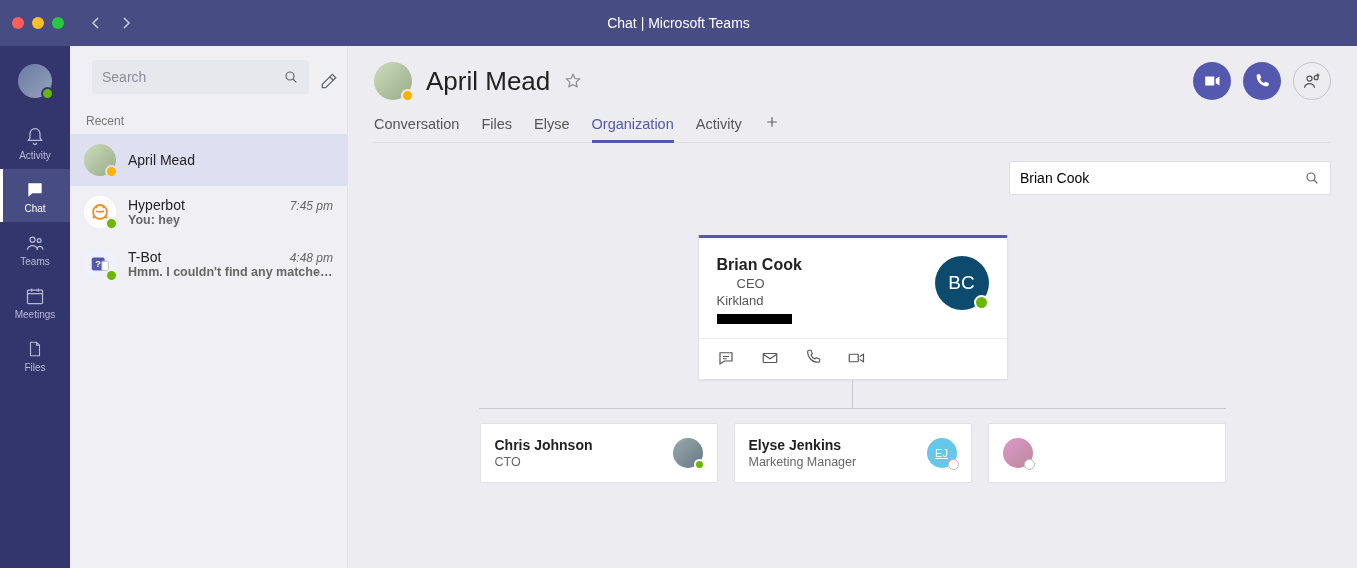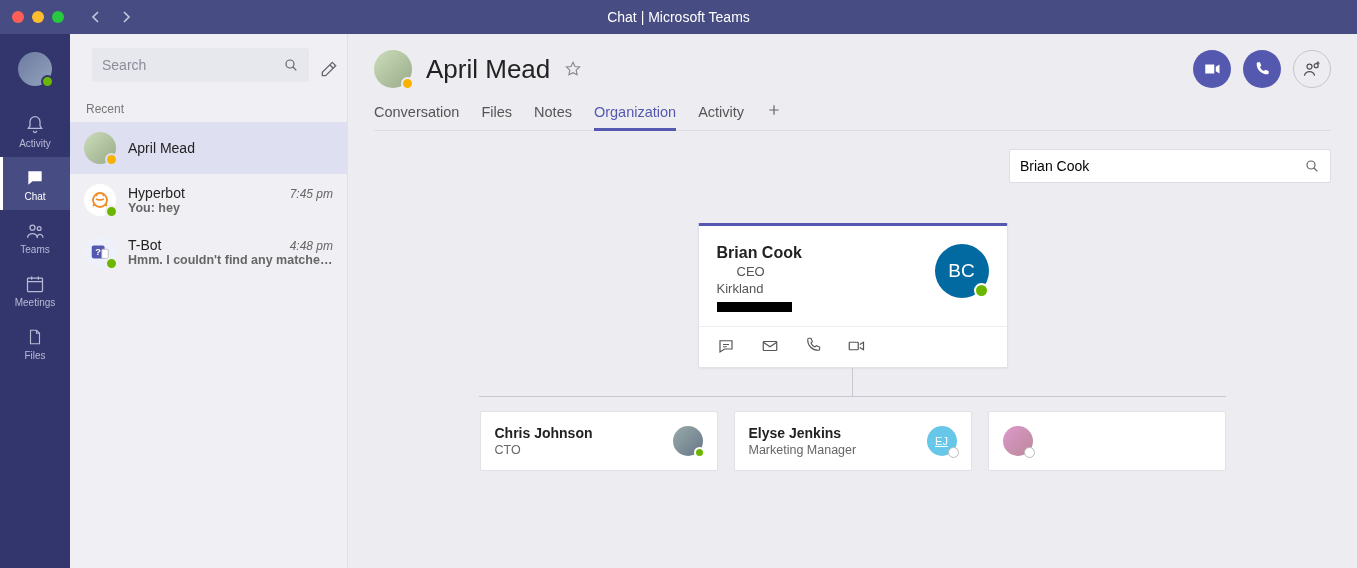--- a/index.html
+++ b/index.html
@@ -1,19 +1,19 @@
 <!DOCTYPE html>
 <html><head>
 <meta charset="utf-8">
 <style>
   * { box-sizing: border-box; margin: 0; padding: 0; font-family: -apple-system, "Segoe UI", sans-serif; }
   html, body { width: 1357px; height: 568px; overflow: hidden; background: #ededf1; }
 
   
-  .titlebar { height: 34px; background: #474c82; display: flex; align-items: center; position: relative; }
+  .titlebar { height: 46px; background: #474c82; display: flex; align-items: center; position: relative; }
   .traffic-lights { display: flex; gap: 8px; padding-left: 12px; }
   .light { width: 12px; height: 12px; border-radius: 50%; }
   .red { background: #ff5f57; } .yellow { background: #febc2e; } .green { background: #28c840; }
   .nav-arrows { display: flex; gap: 14px; margin-left: 24px; color: #c6c8e0; }
   .nav-arrows svg { width: 16px; height: 16px; }
   .titlebar-title { position: absolute; left: 50%; transform: translateX(-50%); color: #fff; font-size: 14px; font-weight: 400; }
 
   .body-row { display: flex; height: calc(100% - 34px); }
 
   
@@ -75,21 +75,21 @@
   .org-search input { flex:1; border:none; outline:none; font-size:14px; }
   .org-search .sicon { color:#666; }
   .org-tree { clear:both; padding-top:40px; display:flex; flex-direction:column; align-items:center; }
 
   .mgr-card { width:310px; background:#fff; border:1px solid #e1e1e8; border-top:3px solid #5558af; border-radius:2px; box-shadow:0 1px 2px rgba(0,0,0,.05); }
   .mgr-body { padding:18px 18px 14px; display:flex; justify-content:space-between; }
   .mgr-name { font-size:16px; font-weight:600; color:#222; }
   .mgr-role { font-size:13px; color:#555; margin-top:2px;margin-left:20px; }
   .mgr-loc { font-size:13px; color:#555; margin-top:2px; }
   .mgr-redact { width:75px; height:10px; background:#000; margin-top:6px; }
-  .mgr-av { width:54px; height:54px; border-radius:50%; background:#0369a1; color:#fff; display:flex; align-items:center; justify-content:center; font-size:19px; font-weight:400; position:relative; }
+  .mgr-av { width:54px; height:54px; border-radius:50%; background:#0c4a6e; color:#fff; display:flex; align-items:center; justify-content:center; font-size:19px; font-weight:400; position:relative; }
   .mgr-av .presence { width:15px; height:15px; border-color:#fff; right:0; bottom:0; }
   .mgr-actions { border-top:1px solid #eee; display:flex; gap:26px; padding:10px 18px 12px; color:#555; }
   .mgr-actions .ico { cursor:pointer; }
 
   .connector { width:1px; height:28px; background:#c8c8d2; }
   .hline { width:747px; height:1px; background:#c8c8d2; }
 
   .reports-row { display:flex; gap:16px; margin-top:14px; }
   .report-card { width:238px; height:60px; background:#fff; border:1px solid #e1e1e8; border-radius:2px; display:flex; align-items:center; justify-content:space-between; padding:0 14px; cursor:pointer; }
   .report-card .rn { font-size:14px; font-weight:600; color:#222; }
@@ -280,21 +280,21 @@
                 <path d="M3 20c0-3 3-5 6-5s6 2 6 5"></path>
                 <circle cx="17" cy="8" r="2.4"></circle>
                 <path d="M19 3v4M17 5h4"></path>
               </svg>
           </div>
         </div>
       </div>
       <div class="tabs">
         <div class="tab">Conversation</div>
         <div class="tab">Files</div>
-        <div class="tab">Notes</div>
+        <div class="tab">Elyse</div>
         <div class="tab active">Organization</div>
         <div class="tab">Activity</div>
         <div class="tab-add">
           <svg width="16" height="16" viewBox="0 0 24 24" fill="none" stroke="currentColor" stroke-width="1.8">
               <path d="M12 5v14M5 12h14"></path>
             </svg>
         </div>
       </div>
     </div>
 

